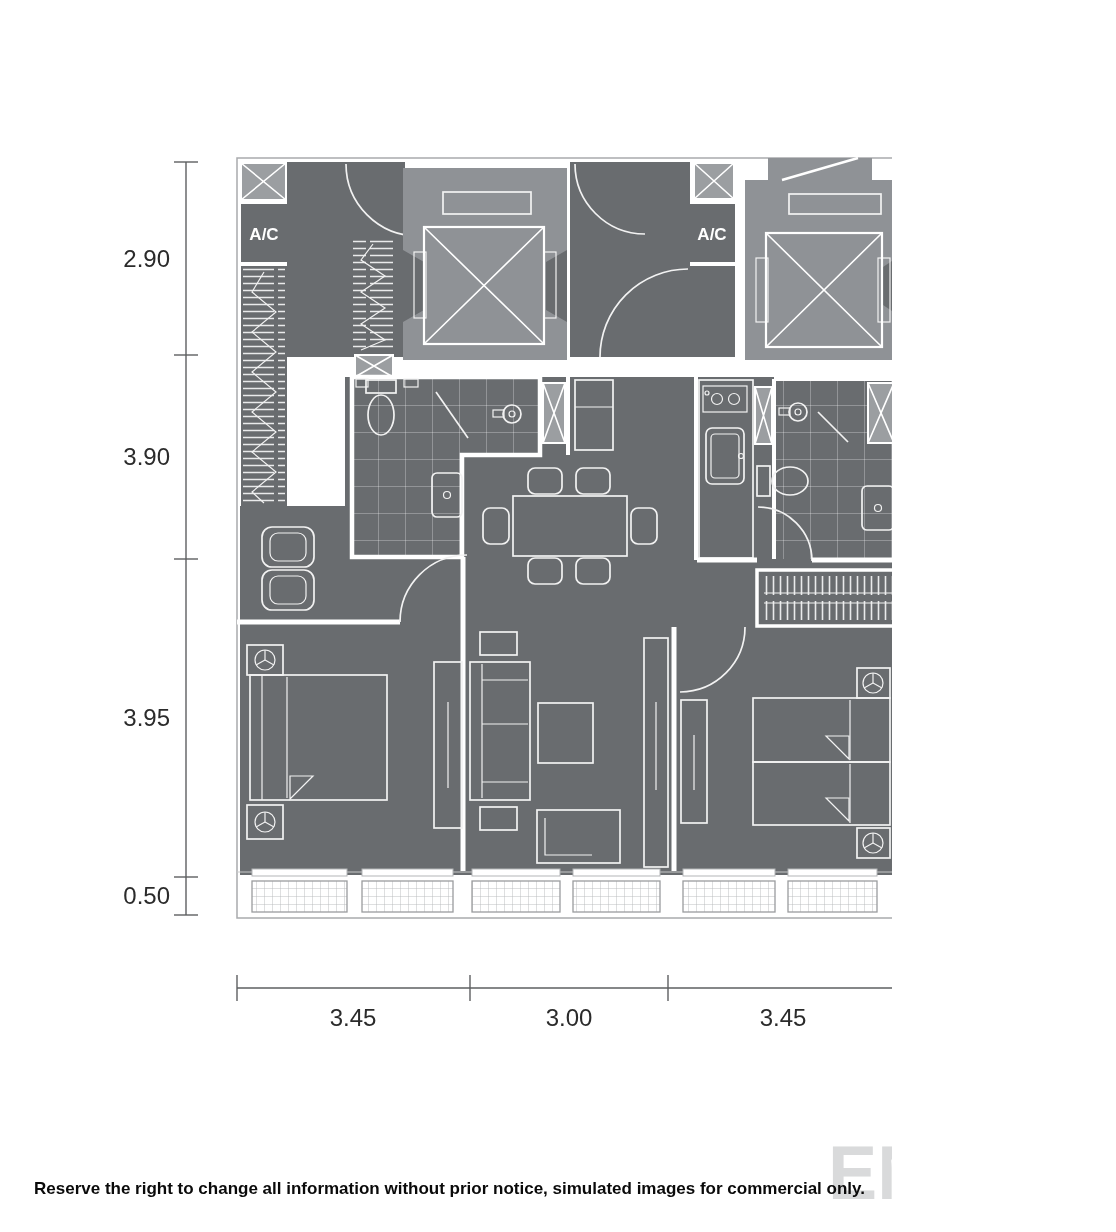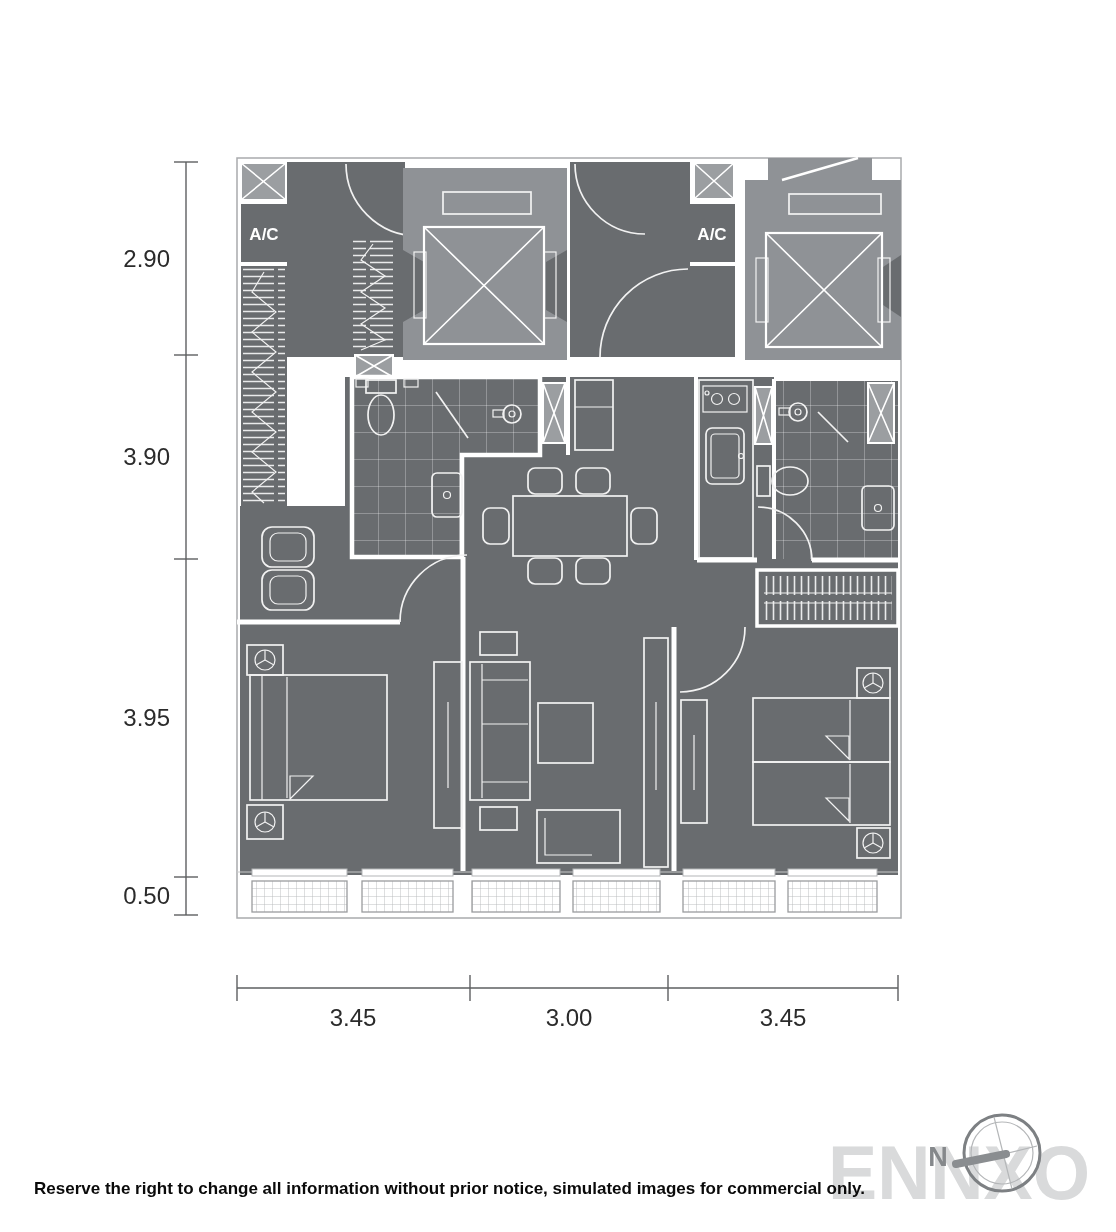--- a/index.html
+++ b/index.html
@@ -1,16 +1,16 @@
 <!DOCTYPE html>
 <html><head>
 <meta charset="utf-8">
 <style>
   html,body{margin:0;padding:0;background:#ffffff;}
-  .page{position:relative;width:1116px;height:1232px;background:#ffffff;overflow:hidden;
+  .page{position:relative;width:892px;height:1232px;background:#ffffff;overflow:hidden;
         font-family:"Liberation Sans", sans-serif;}
   svg{position:absolute;inset:0;}
   svg text{font-family:"Liberation Sans", sans-serif;}
   .floor{fill:#696c6f;}
   .core{fill:#8f9296;}
   .hatch{fill:#9b9ea1;stroke:#ffffff;stroke-width:2;}
   .hx{stroke:#ffffff;stroke-width:1.6;fill:none;}
   .w{stroke:#f2f2f2;stroke-width:1.7;fill:none;}
   .w2{stroke:#f2f2f2;stroke-width:1.2;fill:none;}
   .wall{stroke:#ffffff;fill:none;}

